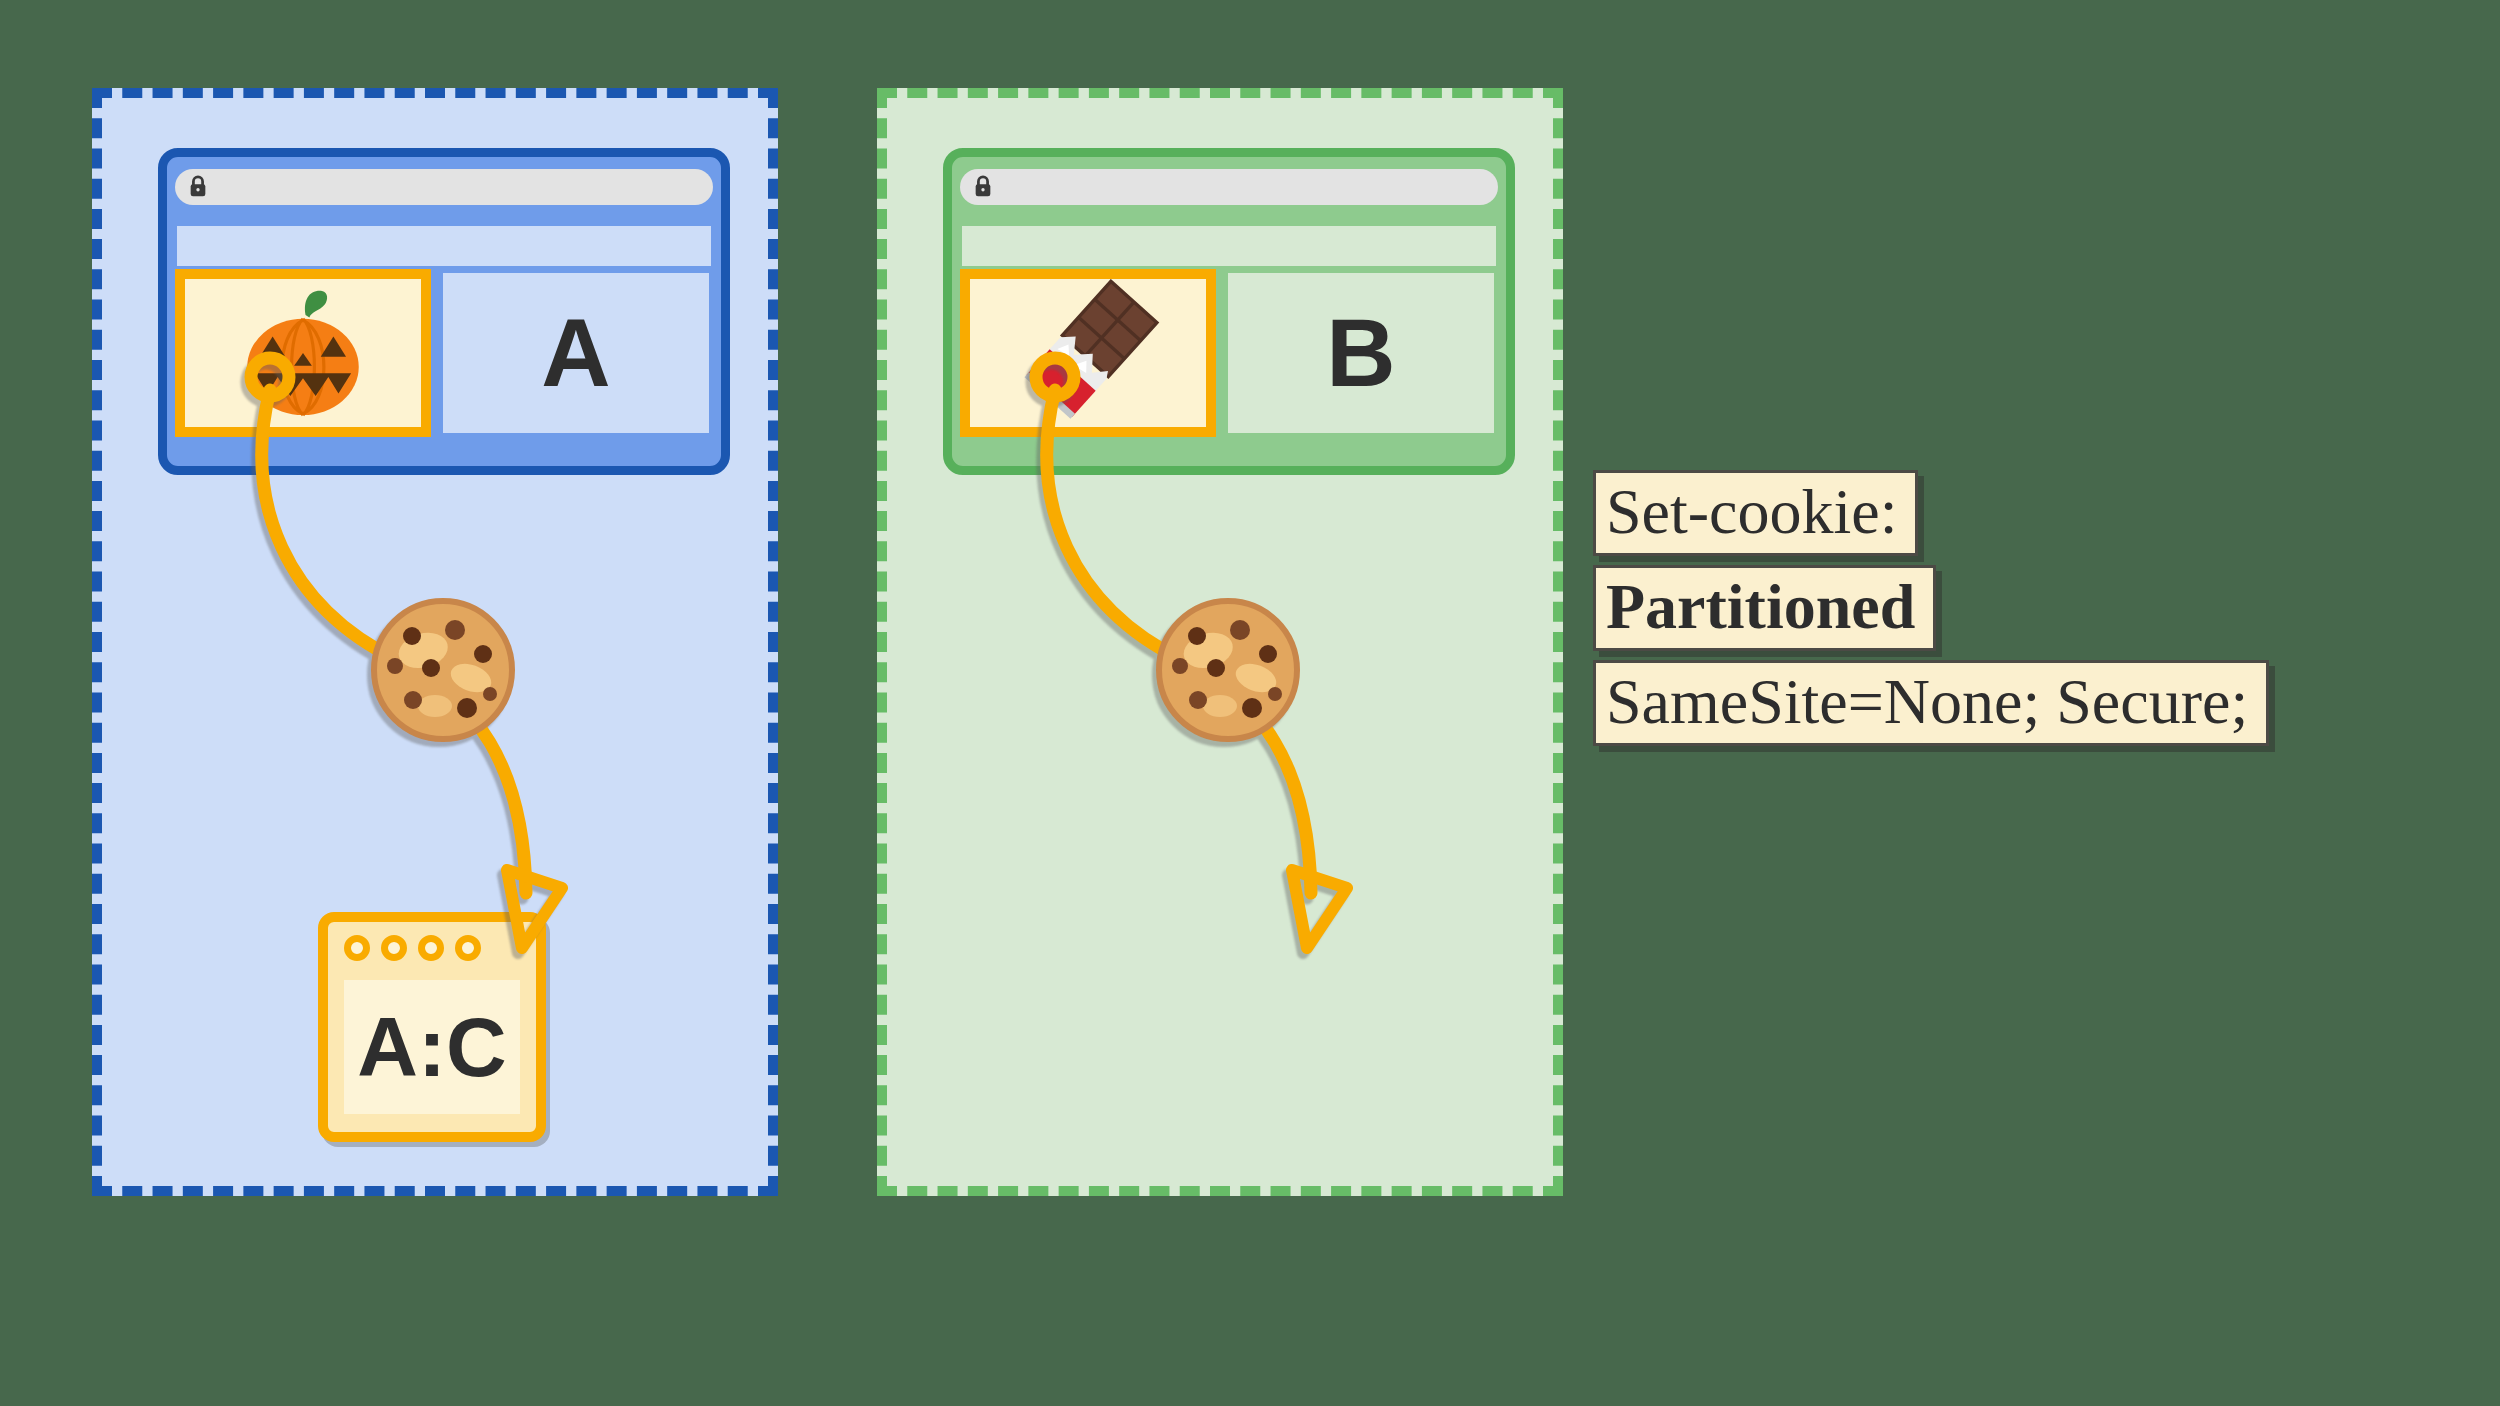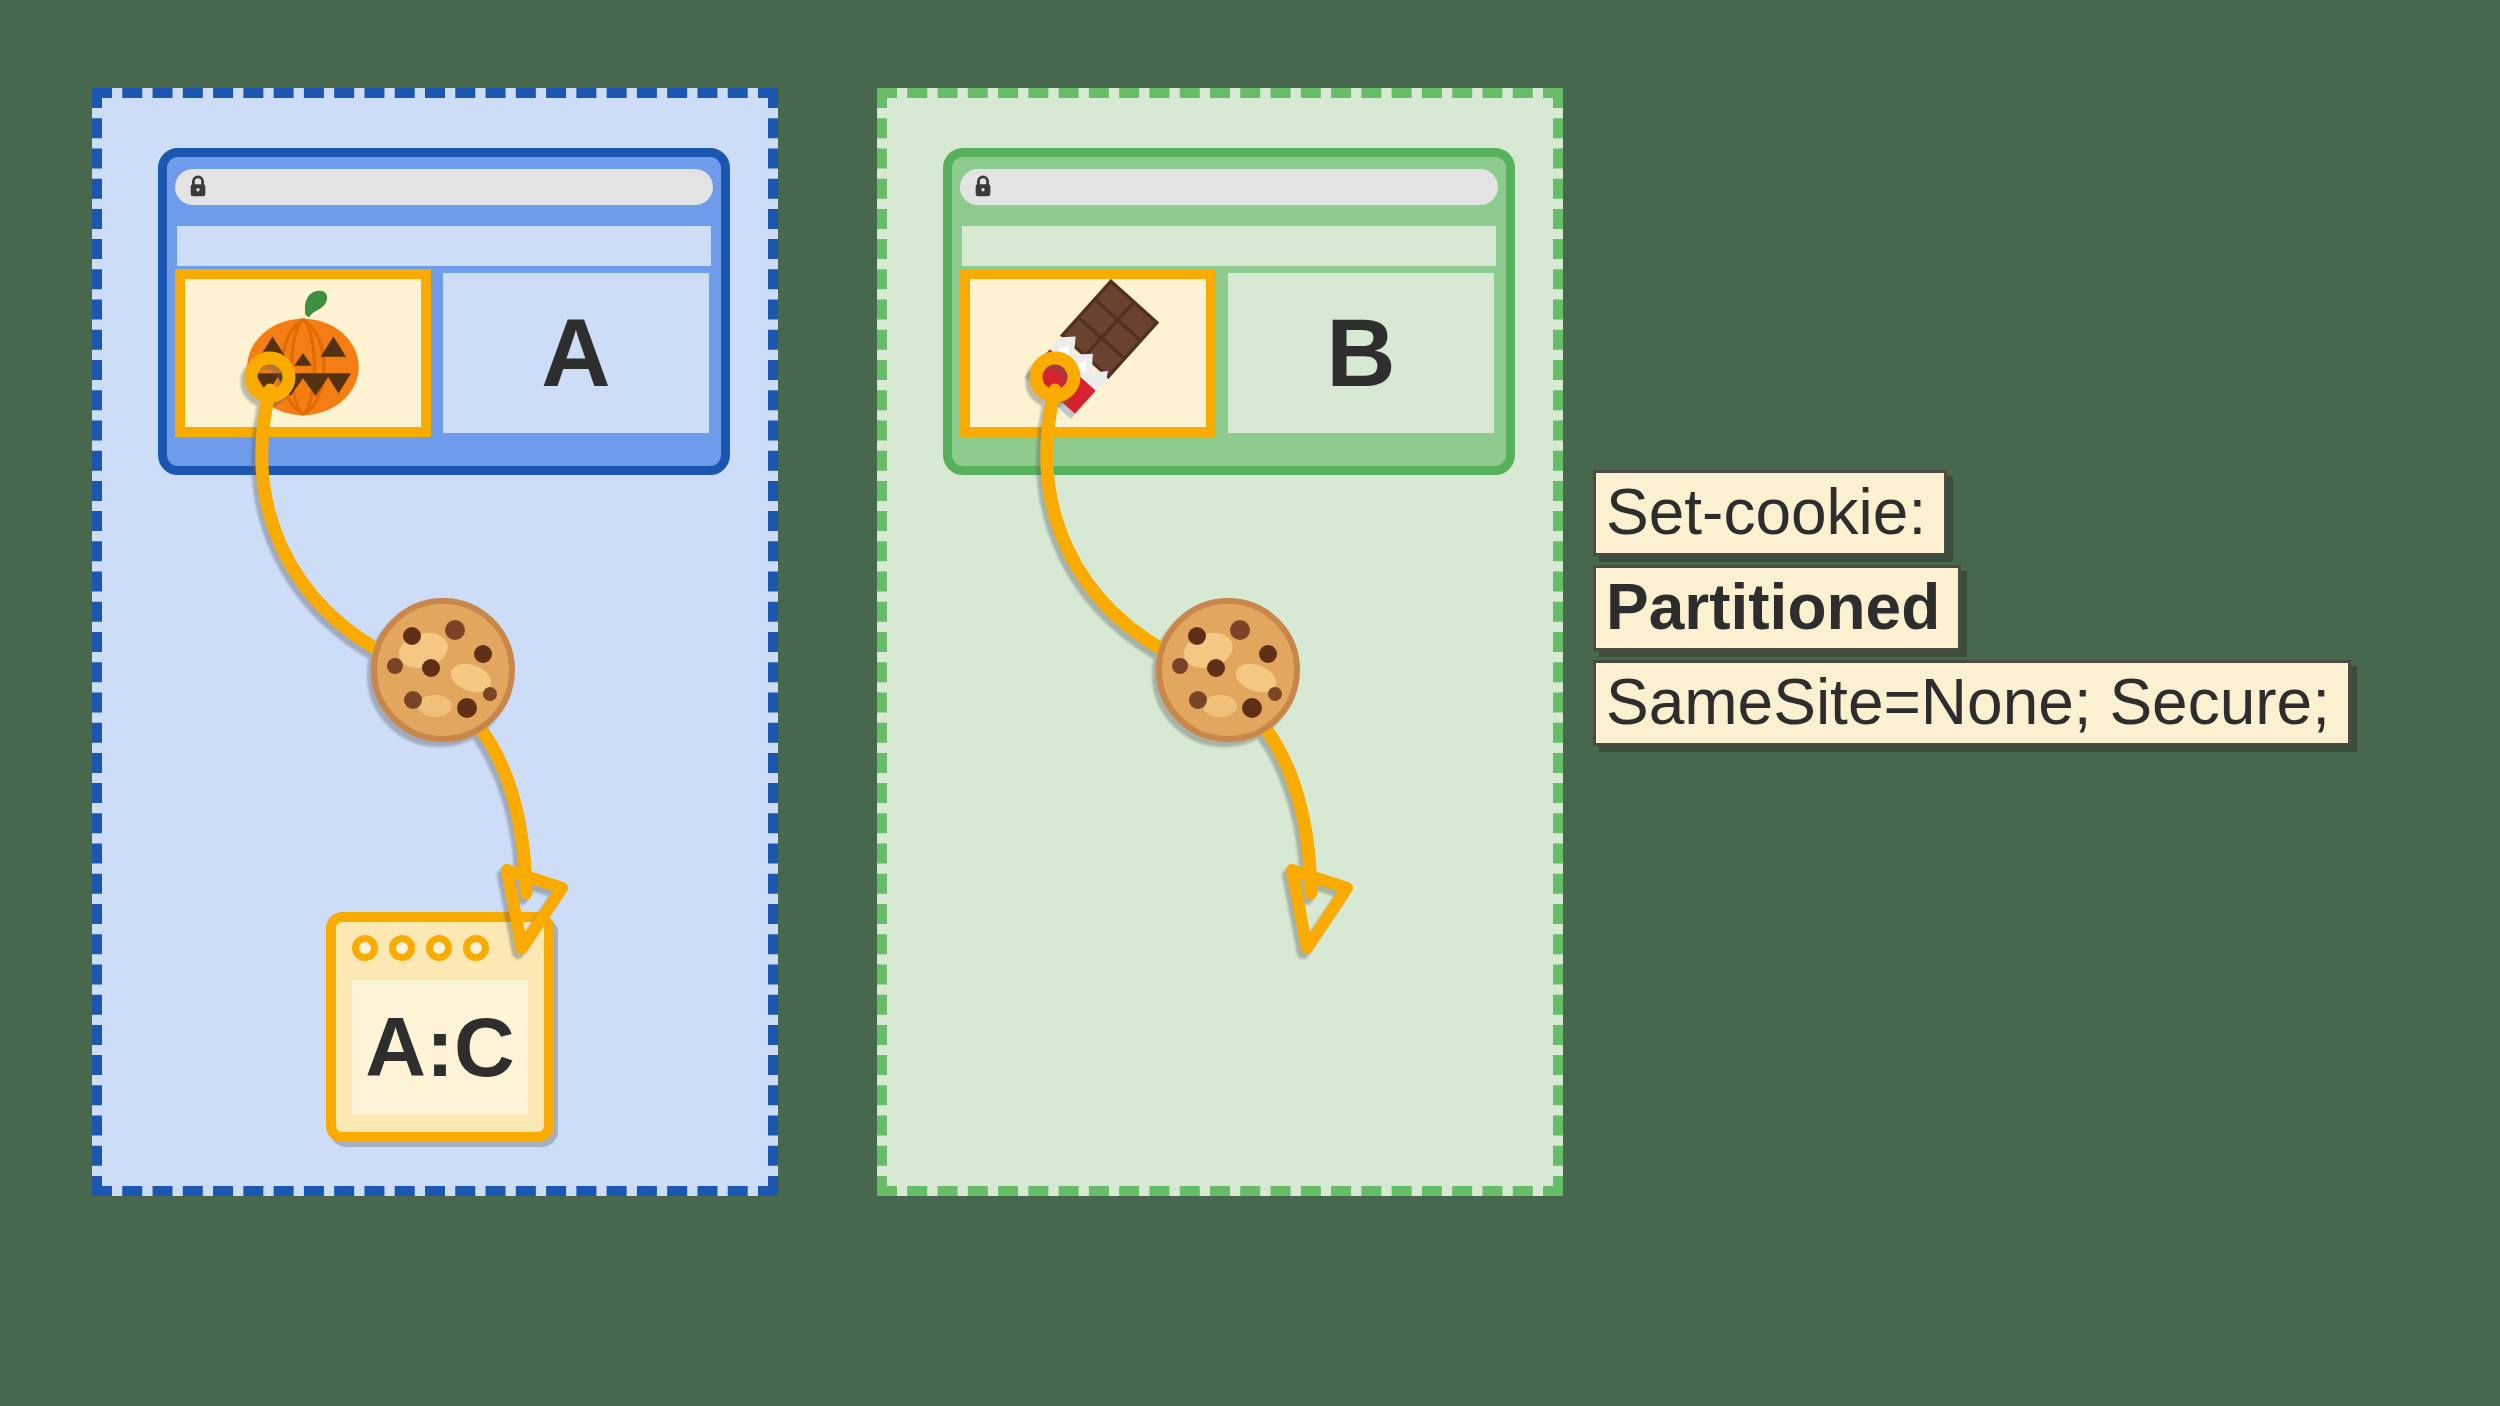--- a/index.html
+++ b/index.html
@@ -69,21 +69,21 @@
     font-weight: bold;
     font-size: 96px;
     color: #2E2E2E;
   }
   .blue  .letter-box { background: #CDDDF8; }
   .green .letter-box { background: #D7E9D3; }
 
   
   .jar {
     position: absolute;
-    left: 224px; top: 814px;
+    left: 216px; top: 814px;
     width: 208px; height: 210px;
     border: 10px solid #F9AB00;
     border-radius: 16px;
     background: #FCE8B3;
     box-shadow: 4px 5px 0 rgba(90,90,90,0.35);
   }
   .jar-dots {
     position: absolute;
     left: 16px; top: 13px;
     display: flex; gap: 11px;
@@ -111,21 +111,21 @@
     width: 666px; height: 1088px;
     z-index: 5;
     pointer-events: none;
     filter: drop-shadow(-4px 5px 1px rgba(96,96,96,0.40));
   }
 
   
   .code-block {
     position: absolute;
     left: 1593px; top: 470px;
-    font-family: Liberation Sans, sans-serif;
+    font-family: Liberation Serif, serif;
   }
   .code-line {
     box-sizing: border-box;
     width: fit-content;
     height: 86px;
     margin-bottom: 9px;
     padding: 0 18px 0 10px;
     background: #FBF0CF;
     border: 3px solid rgba(45,45,45,0.85);
     box-shadow: 6px 6px 0 rgba(45,45,45,0.45);

